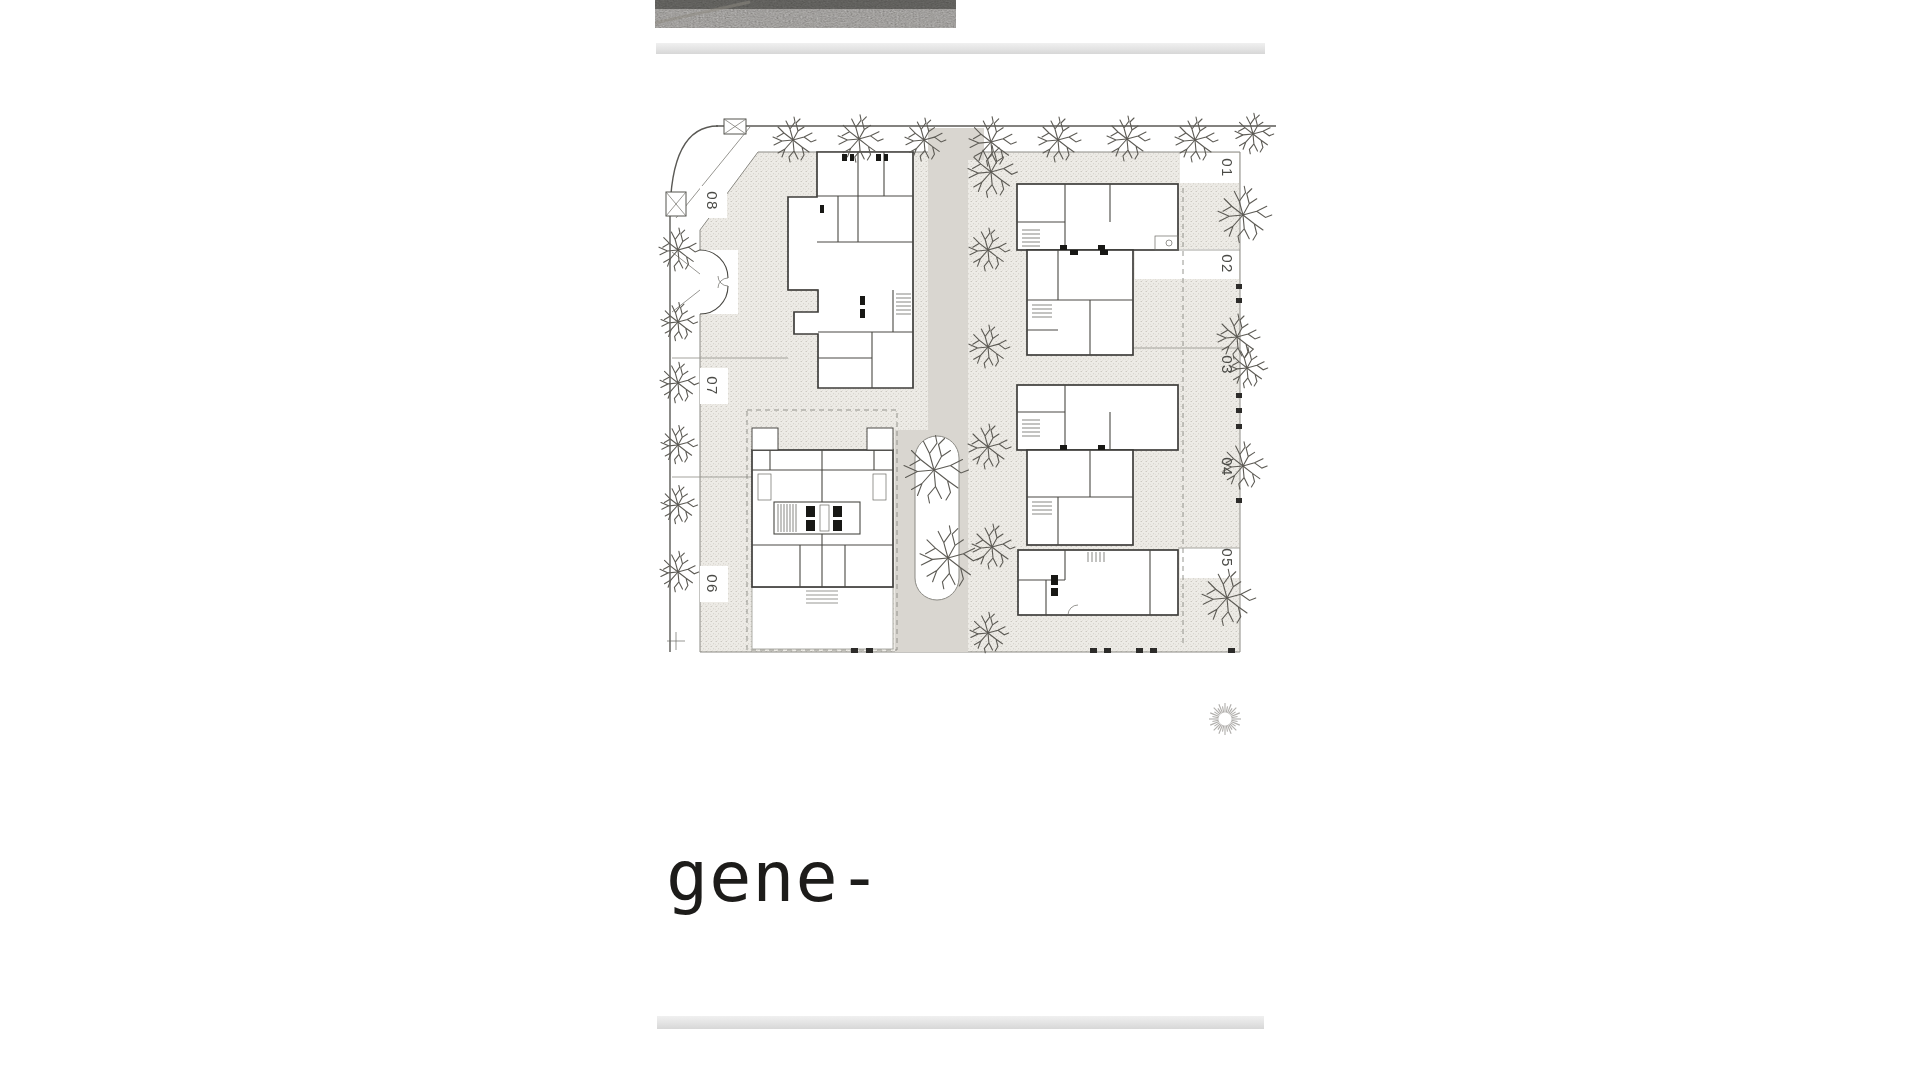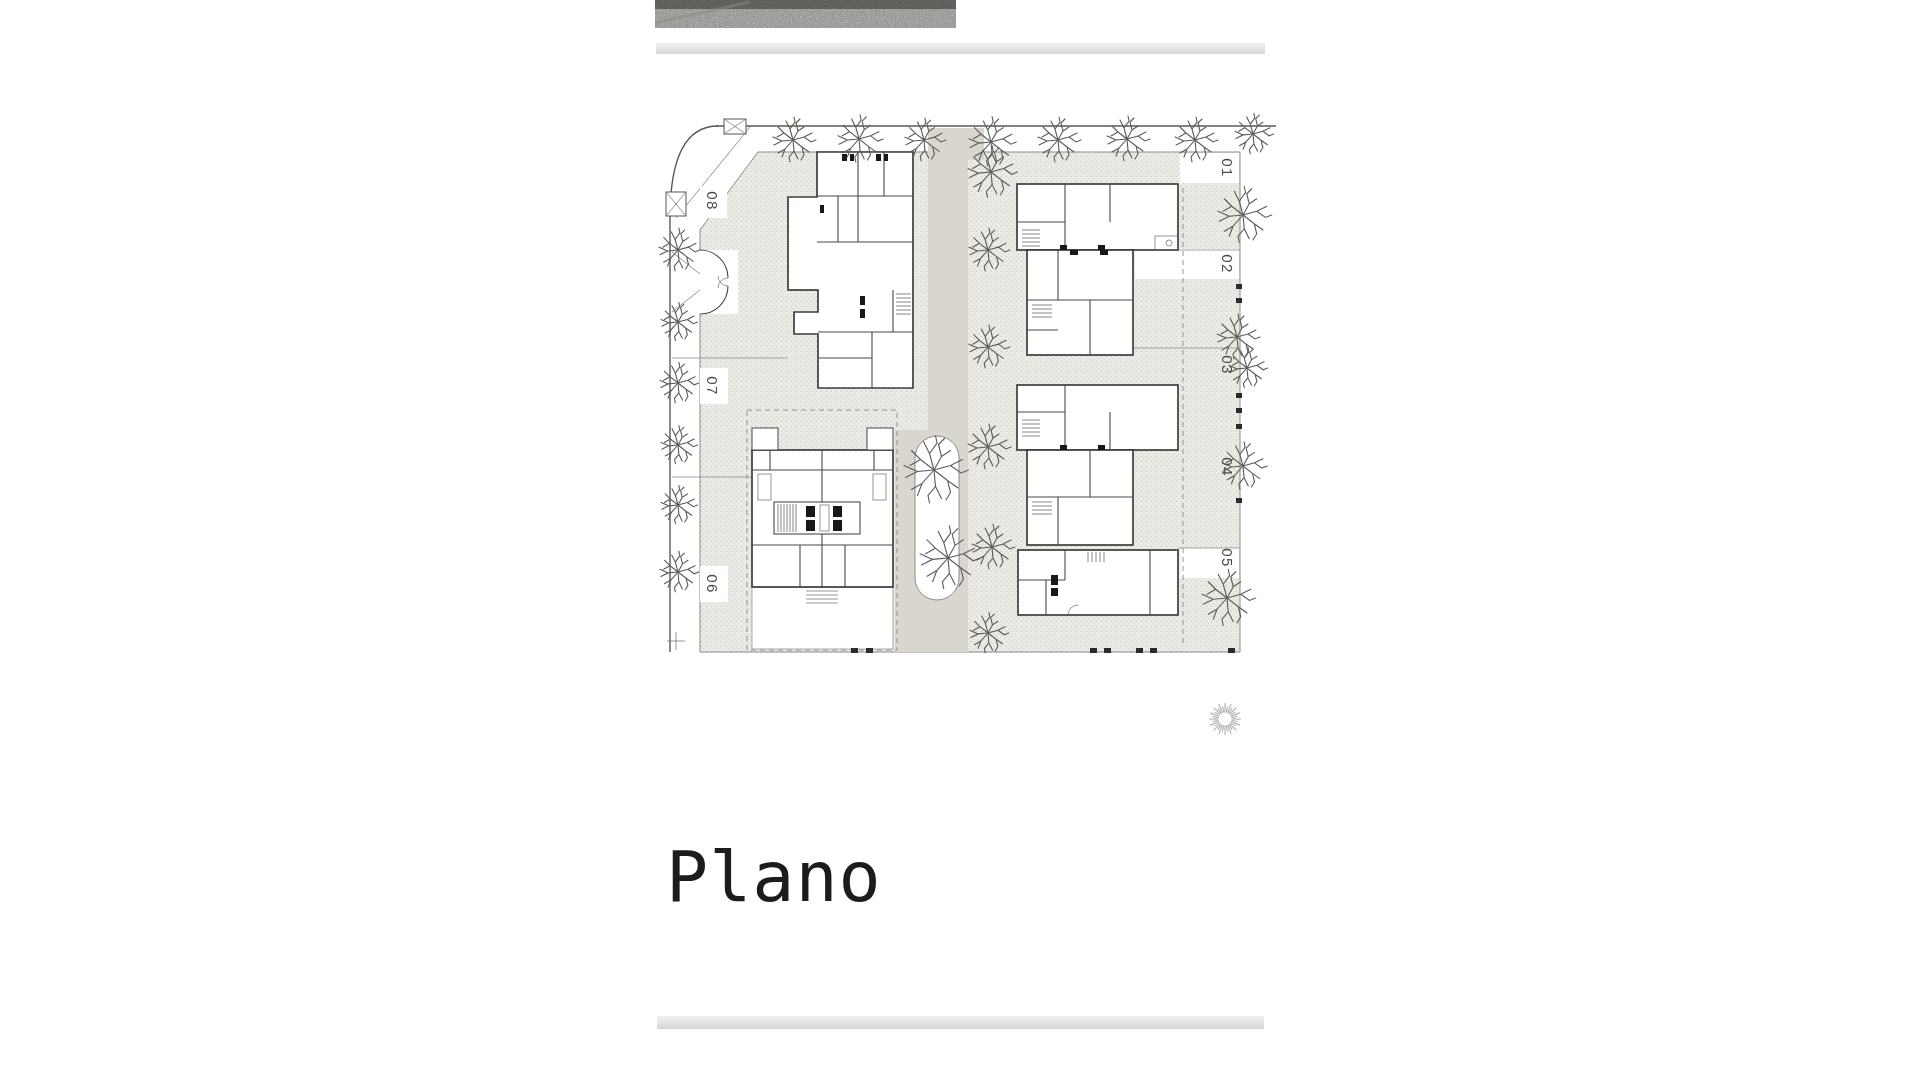--- a/index.html
+++ b/index.html
@@ -247,21 +247,20 @@
           <text x="1227" y="168" class="lot-label" text-anchor="middle" dominant-baseline="central" transform="rotate(90 1227 168)">01</text>
           <text x="1227" y="264" class="lot-label" text-anchor="middle" dominant-baseline="central" transform="rotate(90 1227 264)">02</text>
           <text x="1227" y="365" class="lot-label" text-anchor="middle" dominant-baseline="central" transform="rotate(90 1227 365)">03</text>
           <text x="1227" y="467" class="lot-label" text-anchor="middle" dominant-baseline="central" transform="rotate(90 1227 467)">04</text>
           <text x="1227" y="558" class="lot-label" text-anchor="middle" dominant-baseline="central" transform="rotate(90 1227 558)">05</text>
         </g>
     </svg>
   </div>
 
   <div class="page-title">
-    <span>Plano</span>
     <span>gene-</span>
     
   </div>
 
   <div class="sun-wrap">
     <svg id="sun-svg" width="44" height="44" viewBox="0 0 44 44">
         <line x1="28.5" y1="21" x2="38" y2="21" stroke="#b0aeab" stroke-width="1.1"></line>
         <line x1="28.375104322621" y1="22.268087093104832" x2="34.55405158916135" y2="23.49715612180644" stroke="#b0aeab" stroke-width="1.1"></line>
         <line x1="28.005216961323363" y1="23.487442310373083" x2="36.78207252018059" y2="27.122934917841437" stroke="#b0aeab" stroke-width="1.1"></line>
         <line x1="27.404552479966544" y1="24.611206514627415" x2="32.64281103747258" y2="28.111298982650908" stroke="#b0aeab" stroke-width="1.1"></line>

